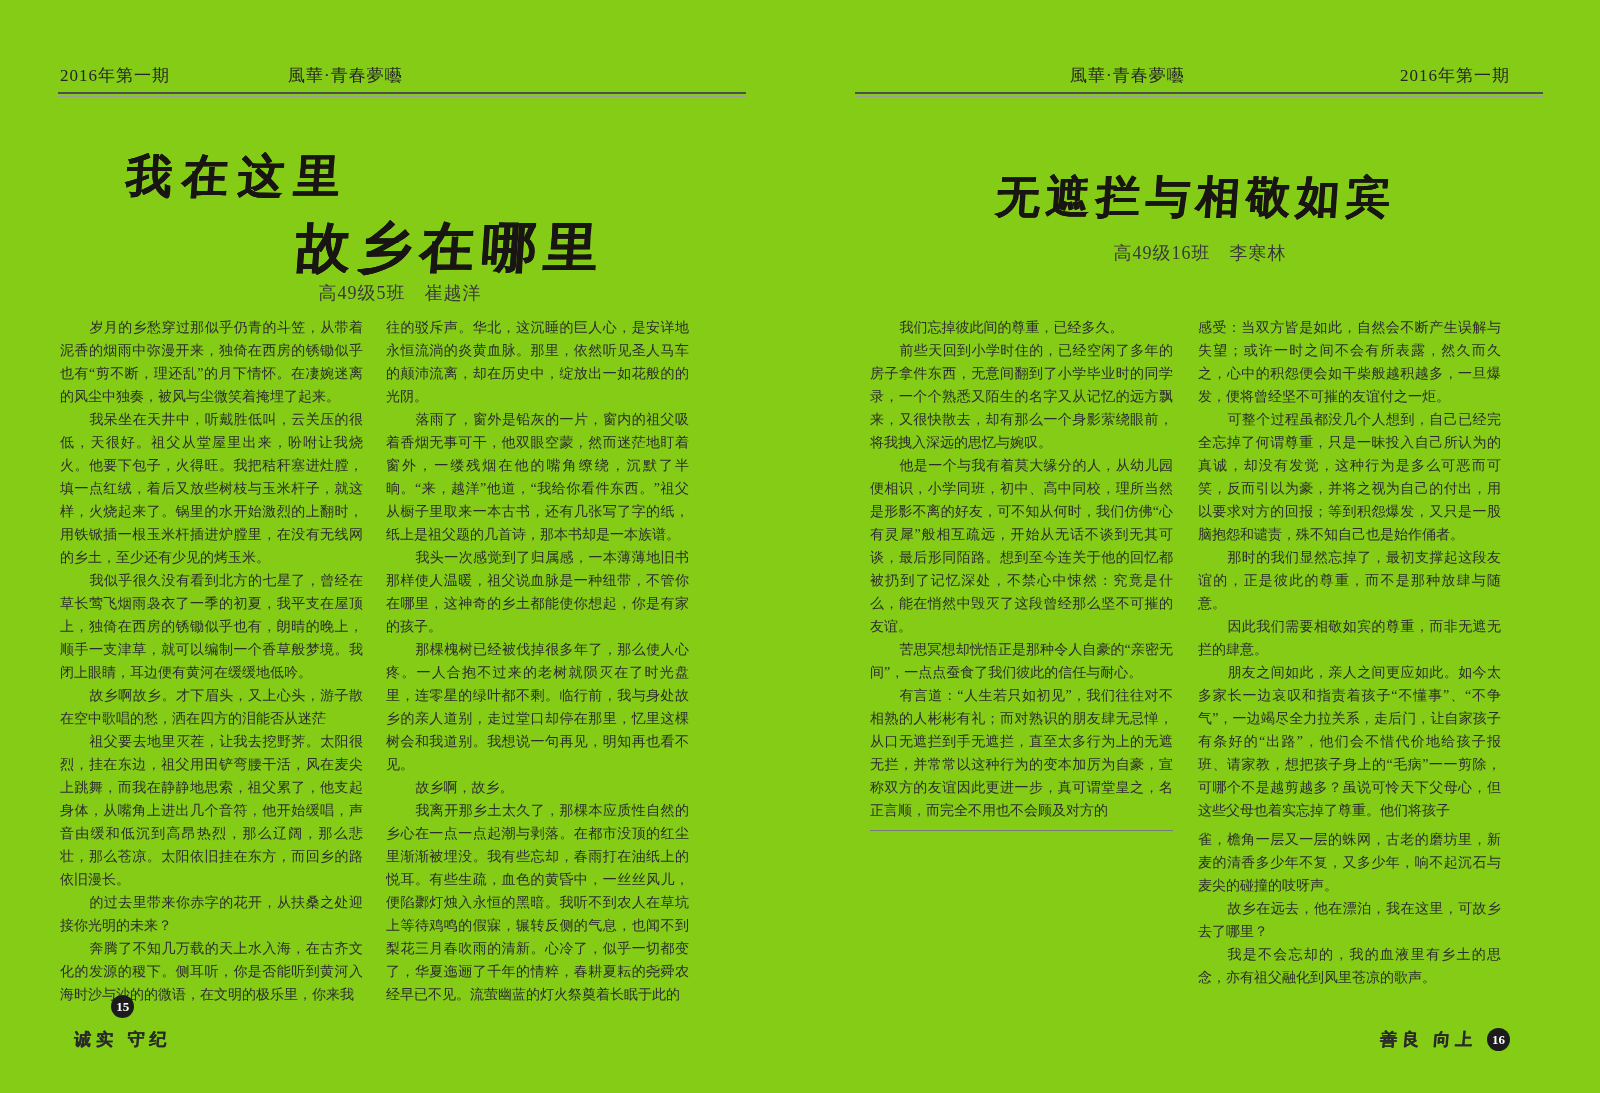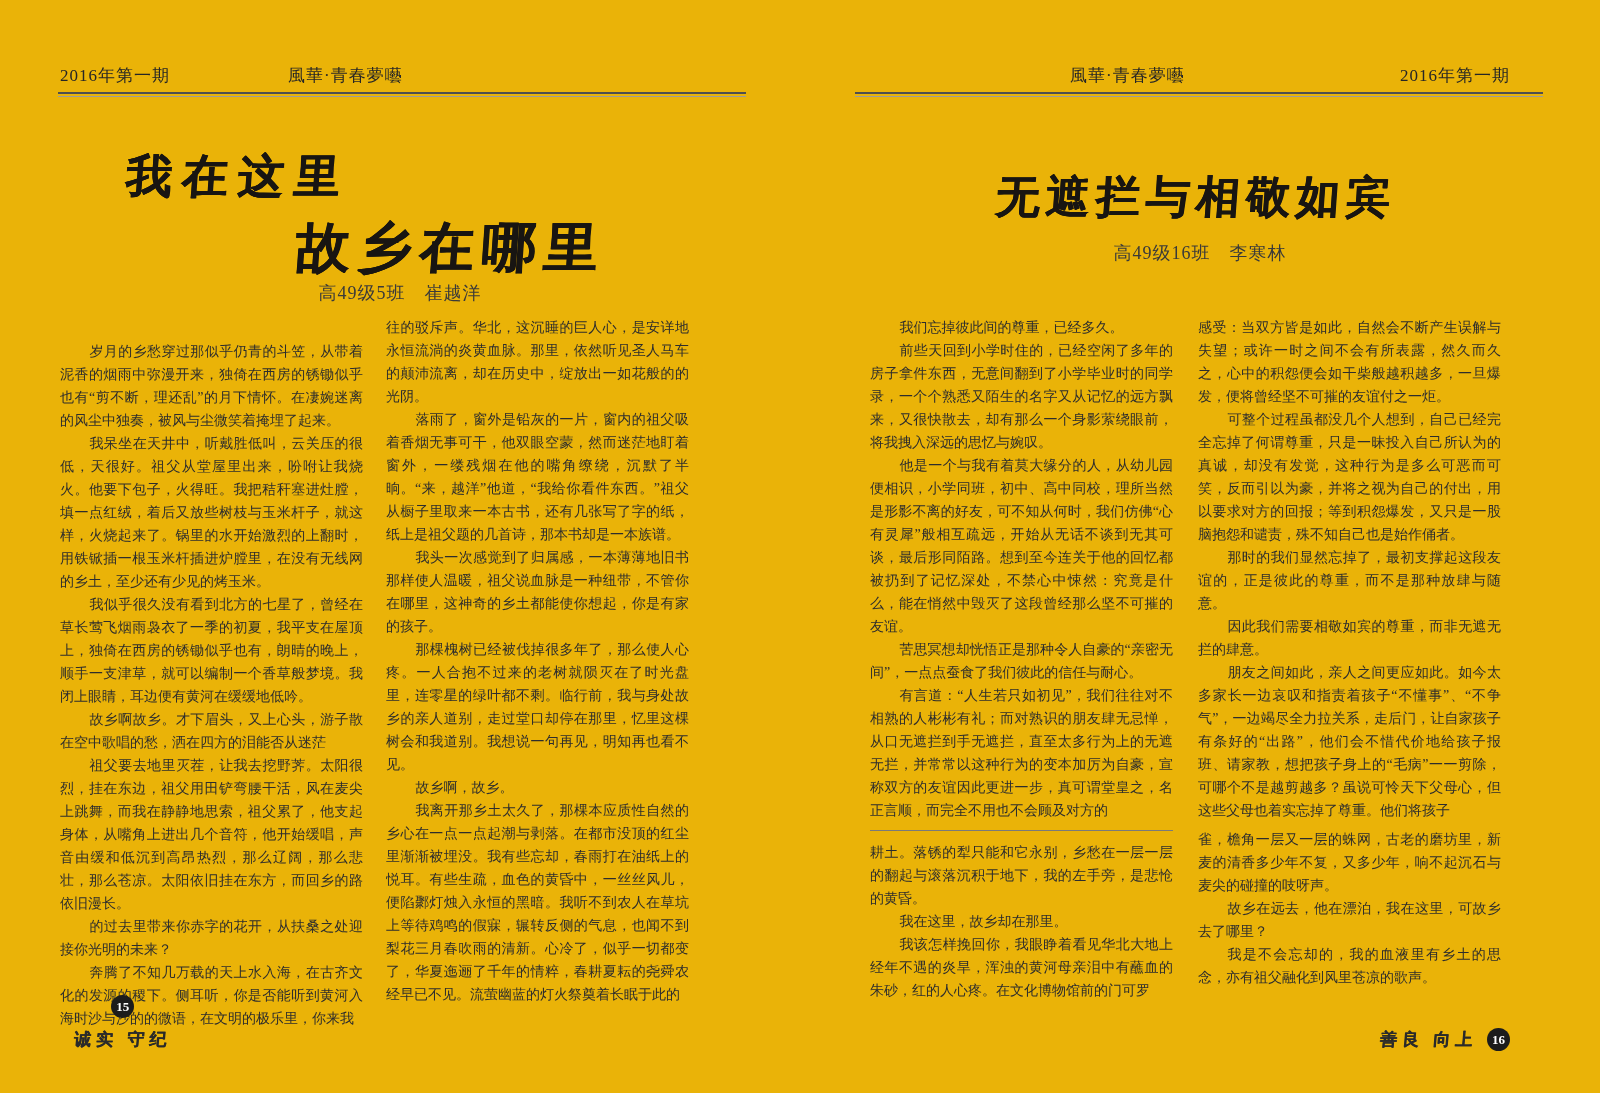--- a/index.html
+++ b/index.html
@@ -1,21 +1,21 @@
 <!DOCTYPE html>
 <html><head>
 <meta charset="utf-8">
 <style>
   html,body{margin:0;padding:0;}
   body{
     width:1600px;height:1093px;background:#ffffff;
     font-family:"Liberation Serif","DejaVu Serif",serif;
     --ink:#2d2d2d;
   }
-  .spread{position:relative;width:1600px;height:1093px;background:#eab308;overflow:hidden;}
+  .spread{position:relative;width:1600px;height:1093px;background:#84cc16;overflow:hidden;}
   .page{position:absolute;top:0;width:800px;height:1093px;}
   .page.left{left:0;}
   .page.right{left:800px;}
 
   
   .hdr-issue,.hdr-journal{
     position:absolute;font-size:17px;color:#262626;letter-spacing:1px;white-space:nowrap;
   }
   .rule{position:absolute;height:2px;background:#4f4f4f;}
   .rule::after{content:"";position:absolute;left:0;right:0;top:4px;height:1px;background:#9c9c9c;}
@@ -42,21 +42,21 @@
   .page.left .byline{left:0px;top:281px;width:752px;padding-left:24px;}
   .page.right .byline{left:50px;top:241px;width:700px;}
 
   
   .col{
     position:absolute;width:303px;color:var(--ink);
     font-size:14px;line-height:23px;text-align:justify;
   }
   .para{margin:0;text-indent:2.1em;}
   .para.noind{text-indent:0;}
-  .page.left .c1{left:60px;top:316px;height:690px;overflow:hidden;margin-top:24px;}
+  .page.left .c1{left:60px;top:316px;height:690px;overflow:hidden;}
   .page.left .c2{left:386px;top:316px;height:690px;overflow:hidden;}
   .page.right .rc1{left:70px;top:316px;height:712px;}
   .page.right .rc2{left:398px;top:316px;height:712px;}
   .divider{height:1px;background:#7a7a7a;margin:8px 0 10px 0;}
   .cont-gap{margin-top:6px;font-family:Liberation Serif, serif;}
 
   
   .footer{position:absolute;bottom:42px;display:flex;align-items:center;gap:10px;}
   .page.left .footer{left:74px;flex-direction:column;}
   .page.right .footer{right:90px;flex-direction:row;}
@@ -120,25 +120,20 @@
 
     <div class="col rc1">
       <div>
           <p class="para">我们忘掉彼此间的尊重，已经多久。</p>
           <p class="para">前些天回到小学时住的，已经空闲了多年的房子拿件东西，无意间翻到了小学毕业时的同学录，一个个熟悉又陌生的名字又从记忆的远方飘来，又很快散去，却有那么一个身影萦绕眼前，将我拽入深远的思忆与婉叹。</p>
           <p class="para">他是一个与我有着莫大缘分的人，从幼儿园便相识，小学同班，初中、高中同校，理所当然是形影不离的好友，可不知从何时，我们仿佛“心有灵犀”般相互疏远，开始从无话不谈到无其可谈，最后形同陌路。想到至今连关于他的回忆都被扔到了记忆深处，不禁心中悚然：究竟是什么，能在悄然中毁灭了这段曾经那么坚不可摧的友谊。</p>
           <p class="para">苦思冥想却恍悟正是那种令人自豪的“亲密无间”，一点点蚕食了我们彼此的信任与耐心。</p>
           <p class="para">有言道：“人生若只如初见”，我们往往对不相熟的人彬彬有礼；而对熟识的朋友肆无忌惮，从口无遮拦到手无遮拦，直至太多行为上的无遮无拦，并常常以这种行为的变本加厉为自豪，宣称双方的友谊因此更进一步，真可谓堂皇之，名正言顺，而完全不用也不会顾及对方的</p>
         </div>
       <div class="divider"></div>
-      <div>
-          <p class="para noind">耕土。落锈的犁只能和它永别，乡愁在一层一层的翻起与滚落沉积于地下，我的左手旁，是悲怆的黄昏。</p>
-          <p class="para">我在这里，故乡却在那里。</p>
-          <p class="para">我该怎样挽回你，我眼睁着看见华北大地上经年不遇的炎旱，浑浊的黄河母亲泪中有蘸血的朱砂，红的人心疼。在文化博物馆前的门可罗</p>
-        </div>
     </div>
 
     <div class="col rc2">
       <div>
           <p class="para noind">感受：当双方皆是如此，自然会不断产生误解与失望；或许一时之间不会有所表露，然久而久之，心中的积怨便会如干柴般越积越多，一旦爆发，便将曾经坚不可摧的友谊付之一炬。</p>
           <p class="para">可整个过程虽都没几个人想到，自己已经完全忘掉了何谓尊重，只是一昧投入自己所认为的真诚，却没有发觉，这种行为是多么可恶而可笑，反而引以为豪，并将之视为自己的付出，用以要求对方的回报；等到积怨爆发，又只是一股脑抱怨和谴责，殊不知自己也是始作俑者。</p>
           <p class="para">那时的我们显然忘掉了，最初支撑起这段友谊的，正是彼此的尊重，而不是那种放肆与随意。</p>
           <p class="para">因此我们需要相敬如宾的尊重，而非无遮无拦的肆意。</p>
           <p class="para">朋友之间如此，亲人之间更应如此。如今太多家长一边哀叹和指责着孩子“不懂事”、“不争气”，一边竭尽全力拉关系，走后门，让自家孩子有条好的“出路”，他们会不惜代价地给孩子报班、请家教，想把孩子身上的“毛病”一一剪除，可哪个不是越剪越多？虽说可怜天下父母心，但这些父母也着实忘掉了尊重。他们将孩子</p>
         </div>

